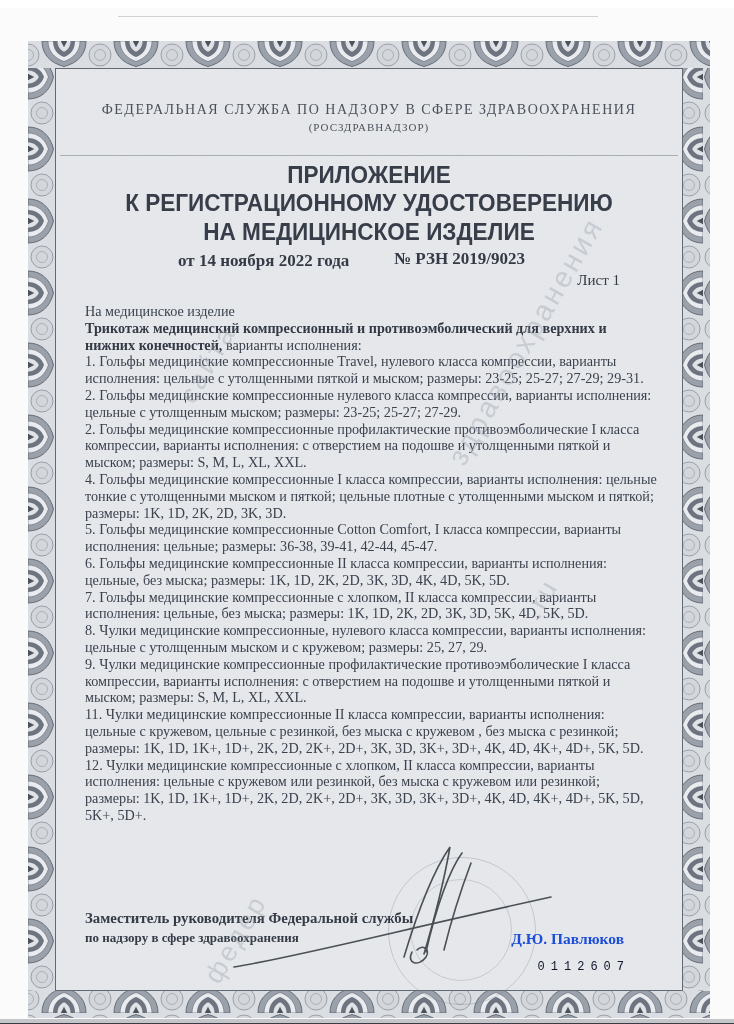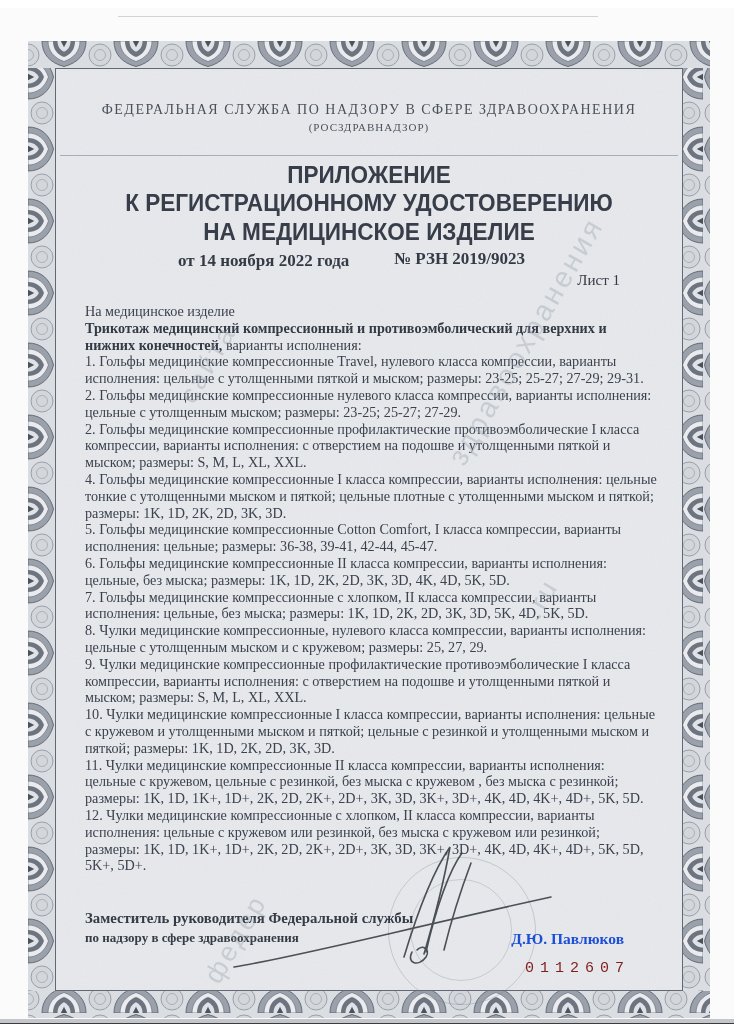--- a/index.html
+++ b/index.html
@@ -35,21 +35,21 @@
 
   .bodytext{position:absolute;left:29px;top:234px;width:572px;
             font-size:14.2px;line-height:16.8px;color:#3b424e;}
   .bodytext p{margin:0;}
   .bodytext b{color:#333a45;}
 
   .sig-line1{position:absolute;left:29px;top:841px;font-weight:bold;font-size:14.8px;color:#343b46;}
   .sig-line2{position:absolute;left:29px;top:861px;font-weight:bold;font-size:13px;color:#343b46;}
   .sig-name{position:absolute;right:58px;top:861px;font-weight:bold;font-size:15.5px;color:#1d4ed8;}
   .serial{position:absolute;right:52px;top:891px;font-family:"Liberation Mono","DejaVu Sans Mono",monospace;
-          font-size:15px;letter-spacing:6px;color:#7f1d1d;}
+          font-size:12px;letter-spacing:6px;color:#0f172a;}
 
   .stamp{position:absolute;left:332px;top:788px;width:146px;height:146px;
          border:1.5px solid rgba(115,125,140,.30);border-radius:50%;}
   .stamp-inner{position:absolute;left:21px;top:21px;width:100px;height:100px;
          border:1px solid rgba(115,125,140,.28);border-radius:50%;}
   .autograph{position:absolute;left:170px;top:770px;pointer-events:none;}
 
   .wm{position:absolute;color:#99a2af;opacity:.38;font-size:27px;letter-spacing:3px;
       font-family:"Liberation Sans","DejaVu Sans",sans-serif;white-space:nowrap;
       transform:rotate(-60deg);transform-origin:left bottom;pointer-events:none;}
@@ -136,21 +136,20 @@
         <p><b>Трикотаж медицинский компрессионный и противоэмболический для верхних и нижних конечностей,</b><span> варианты исполнения:</span></p>
         <p>1. Гольфы медицинские компрессионные Travel, нулевого класса компрессии, варианты исполнения: цельные с утолщенными пяткой и мыском; размеры: 23-25; 25-27; 27-29; 29-31.</p>
         <p>2. Гольфы медицинские компрессионные нулевого класса компрессии, варианты исполнения: цельные с утолщенным мыском; размеры: 23-25; 25-27; 27-29.</p>
         <p>2. Гольфы медицинские компрессионные профилактические противоэмболические I класса компрессии, варианты исполнения: с отверстием на подошве и утолщенными пяткой и мыском; размеры: S, M, L, XL, XXL.</p>
         <p>4. Гольфы медицинские компрессионные I класса компрессии, варианты исполнения: цельные тонкие с утолщенными мыском и пяткой; цельные плотные с утолщенными мыском и пяткой; размеры: 1K, 1D, 2K, 2D, 3K, 3D.</p>
         <p>5. Гольфы медицинские компрессионные Cotton Comfort, I класса компрессии, варианты исполнения: цельные; размеры: 36-38, 39-41, 42-44, 45-47.</p>
         <p>6. Гольфы медицинские компрессионные II класса компрессии, варианты исполнения: цельные, без мыска; размеры: 1K, 1D, 2K, 2D, 3K, 3D, 4K, 4D, 5K, 5D.</p>
         <p>7. Гольфы медицинские компрессионные с хлопком, II класса компрессии, варианты исполнения: цельные, без мыска; размеры: 1K, 1D, 2K, 2D, 3K, 3D, 5K, 4D, 5K, 5D.</p>
         <p>8. Чулки медицинские компрессионные, нулевого класса компрессии, варианты исполнения: цельные с утолщенным мыском и с кружевом; размеры: 25, 27, 29.</p>
         <p>9. Чулки медицинские компрессионные профилактические противоэмболические I класса компрессии, варианты исполнения: с отверстием на подошве и утолщенными пяткой и мыском; размеры: S, M, L, XL, XXL.</p>
-        <p>10. Чулки медицинские компрессионные I класса компрессии, варианты исполнения: цельные с кружевом и утолщенными мыском и пяткой; цельные с резинкой и утолщенными мыском и пяткой; размеры: 1K, 1D, 2K, 2D, 3K, 3D.</p>
         <p>11. Чулки медицинские компрессионные II класса компрессии, варианты исполнения: цельные с кружевом, цельные с резинкой, без мыска с кружевом , без мыска с резинкой; размеры: 1K, 1D, 1K+, 1D+, 2K, 2D, 2K+, 2D+, 3K, 3D, 3K+, 3D+, 4K, 4D, 4K+, 4D+, 5K, 5D.</p>
         <p>12. Чулки медицинские компрессионные с хлопком, II класса компрессии, варианты исполнения: цельные с кружевом или резинкой, без мыска с кружевом или резинкой; размеры: 1K, 1D, 1K+, 1D+, 2K, 2D, 2K+, 2D+, 3K, 3D, 3K+, 3D+, 4K, 4D, 4K+, 4D+, 5K, 5D, 5K+, 5D+.</p>
       </div>
 
       <div class="stamp">
         <div class="stamp-inner"></div>
       </div>
 
       <svg class="autograph" width="340" height="150" viewBox="0 0 340 150">
         <g fill="none" stroke="#3a4046" stroke-width="1.6" stroke-linecap="round" opacity="0.9">

